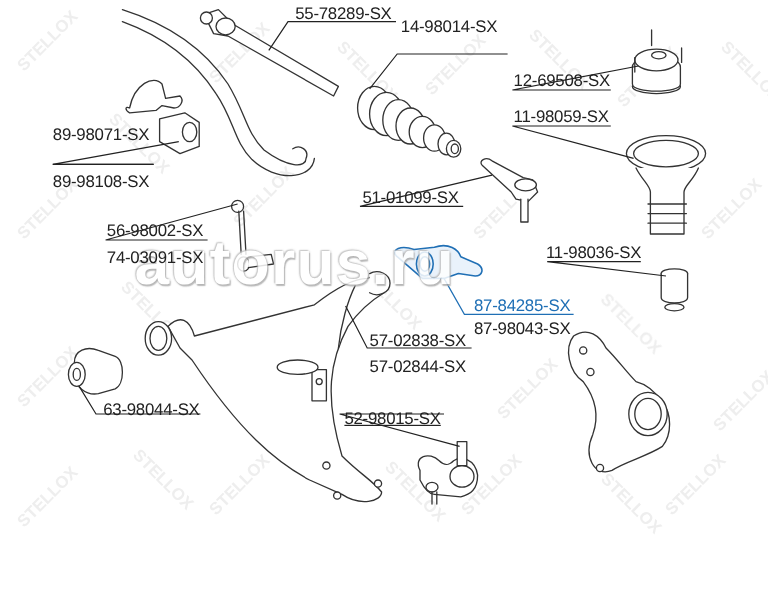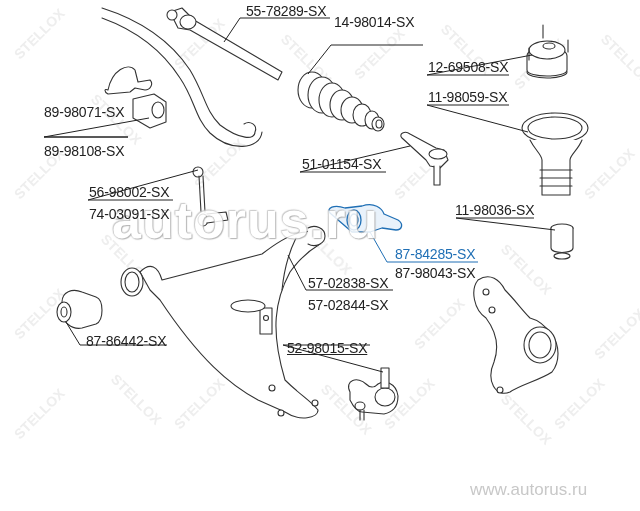--- a/index.html
+++ b/index.html
@@ -206,25 +206,24 @@
   </svg>
 
   <div class="wm-big">autorus.ru</div>
 
   <div class="lbl" style="left:246px;top:3px;">55-78289-SX</div>
   <div class="lbl" style="left:334px;top:14px;">14-98014-SX</div>
   <div class="lbl" style="left:428px;top:59px;">12-69508-SX</div>
   <div class="lbl" style="left:428px;top:89px;">11-98059-SX</div>
   <div class="lbl" style="left:44px;top:104px;">89-98071-SX</div>
   <div class="lbl" style="left:44px;top:143px;">89-98108-SX</div>
-  <div class="lbl" style="left:302px;top:156px;">51-01154-SX</div>
+  <div class="lbl" style="left:302px;top:156px;">51-01099-SX</div>
   <div class="lbl" style="left:89px;top:184px;">56-98002-SX</div>
   <div class="lbl" style="left:89px;top:206px;">74-03091-SX</div>
   <div class="lbl" style="left:455px;top:202px;">11-98036-SX</div>
   <div class="lbl hl" style="left:395px;top:246px;">87-84285-SX</div>
   <div class="lbl" style="left:395px;top:265px;">87-98043-SX</div>
   <div class="lbl" style="left:308px;top:275px;">57-02838-SX</div>
   <div class="lbl" style="left:308px;top:297px;">57-02844-SX</div>
-  <div class="lbl" style="left:86px;top:333px;">87-86442-SX</div>
+  <div class="lbl" style="left:86px;top:333px;">63-98044-SX</div>
   <div class="lbl" style="left:287px;top:340px;text-decoration:underline;">52-98015-SX</div>
 
-  <div class="wm-url">www.autorus.ru</div>
 </div>
 
 </body></html>

